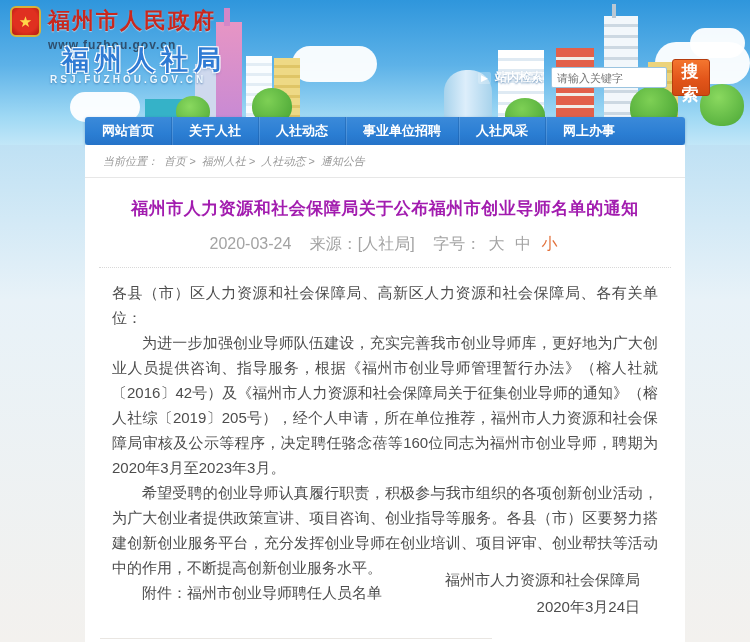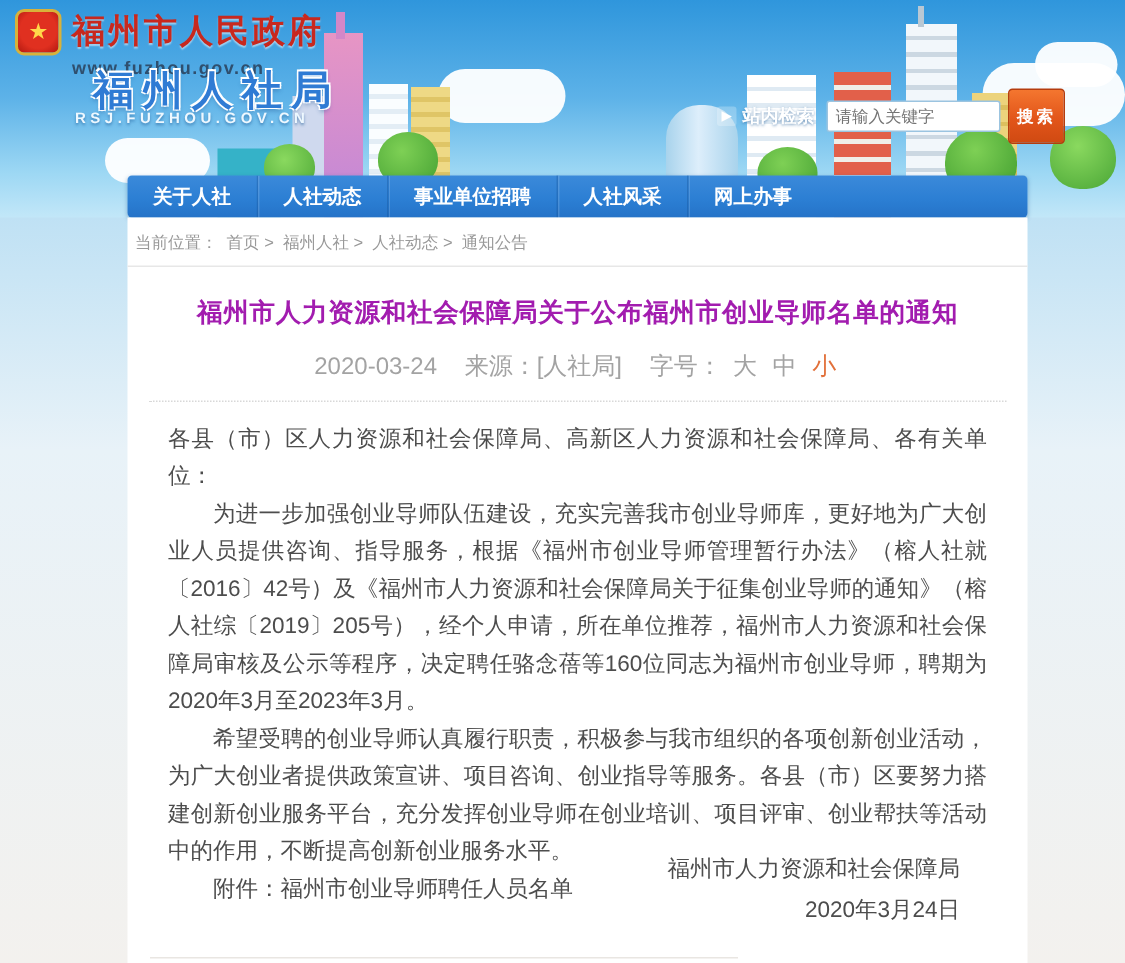--- a/index.html
+++ b/index.html
@@ -22,34 +22,34 @@
   .gov-url{color:#2f4f6e;font-size:12px;font-weight:bold;letter-spacing:1px;margin-top:2px;}
   .site-title{position:absolute;left:62px;top:42px;font-size:27px;font-weight:bold;color:#2f7bd4;letter-spacing:6px;
     text-shadow:-1px -1px 0 #fff,1px -1px 0 #fff,-1px 1px 0 #fff,1px 1px 0 #fff,0 2px 3px rgba(40,90,150,.45);}
   .site-url{position:absolute;left:50px;top:74px;font-size:10px;font-weight:bold;color:#eef8ff;letter-spacing:3px;
     text-shadow:0 1px 2px rgba(30,90,150,.6);}
 
   .search{position:absolute;left:478px;top:59px;display:flex;align-items:center;}
   .search-icon{color:#fff;font-size:9px;background:rgba(255,255,255,.25);border-radius:2px;padding:1px 3px;margin-right:4px;}
   .search-label{color:#fff;font-size:12px;font-weight:bold;text-shadow:0 1px 2px rgba(30,90,150,.6);margin-right:8px;white-space:nowrap;}
   .search-input{width:104px;height:17px;border:1px solid #9bc4e0;border-radius:2px;font-size:11px;color:#666;padding:1px 5px;outline:none;}
-  .search-btn{margin-left:5px;width:38px;height:37px;border:1px solid #b53c0e;border-radius:3px;color:#fff;font-size:11px;font-weight:bold;
+  .search-btn{margin-left:5px;width:38px;height:37px;border:1px solid #b53c0e;border-radius:3px;color:#fff;font-size:17px;font-weight:bold;
     background:linear-gradient(180deg,#f4762f,#e2551a 55%,#d04a12);cursor:pointer;letter-spacing:2px;padding:0;}
 
   
   .nav{position:absolute;left:85px;top:117px;width:600px;height:28px;border-radius:3px;display:flex;align-items:stretch;
     background:linear-gradient(180deg,#3b8ada,#2b7ed3 60%,#2573c8);box-shadow:0 1px 3px rgba(30,80,140,.35);}
   .nav a{display:flex;align-items:center;justify-content:center;color:#fff;font-size:13px;font-weight:bold;text-decoration:none;
     padding:0 17px;border-right:1px solid rgba(20,80,150,.35);box-shadow:inset 1px 0 0 rgba(255,255,255,.15);white-space:nowrap;cursor:pointer;}
   .nav a:first-child{box-shadow:none;border-radius:3px 0 0 3px;}
   .nav a:last-child{border-right:none;flex:1;justify-content:flex-start;border-radius:0 3px 3px 0;}
 
   
   .content{position:absolute;left:85px;top:145px;width:600px;height:497px;background:#fff;}
-  .breadcrumb{padding:9px 0 8px 5px;font-size:11px;color:#999;border-bottom:1px solid #e7e7e7;}
+  .breadcrumb{padding:9px 0 8px 18px;font-size:11px;color:#999;border-bottom:1px solid #e7e7e7;font-style:italic;}
   .breadcrumb span{margin-right:3px;}
   .breadcrumb a{color:#999;text-decoration:none;cursor:pointer;}
   .art-head{text-align:center;}
   .art-title{margin-top:19px;font-size:17px;font-weight:bold;color:#a21caf;letter-spacing:.5px;}
   .art-meta{margin-top:14px;font-size:16px;color:#a3a3a3;}
   .art-meta .gap{display:inline-block;width:14px;}
   .fs-opt{margin:0 3px;cursor:pointer;}
   .fs-small{color:#e2703a;}
   .meta-sep{border-bottom:1px dotted #d8d8d8;margin:12px 14px 0 14px;}
   .body-text{padding:12px 27px 0 27px;font-size:15px;color:#4d4d4d;line-height:25px;text-align:justify;}
@@ -101,20 +101,21 @@
   <div class="site-url">RSJ.FUZHOU.GOV.CN</div>
 
   <div class="search">
     <span class="search-icon">▶</span>
     <span class="search-label">站内检索</span>
     <input class="search-input" placeholder="请输入关键字" style="">
     <button class="search-btn">搜索</button>
   </div>
 
   <nav class="nav">
+    <a>网站首页</a>
     <a>关于人社</a>
     <a>人社动态</a>
     <a>事业单位招聘</a>
     <a>人社风采</a>
     <a>网上办事</a>
   </nav>
 
   <div class="content">
 
     <div class="breadcrumb">

